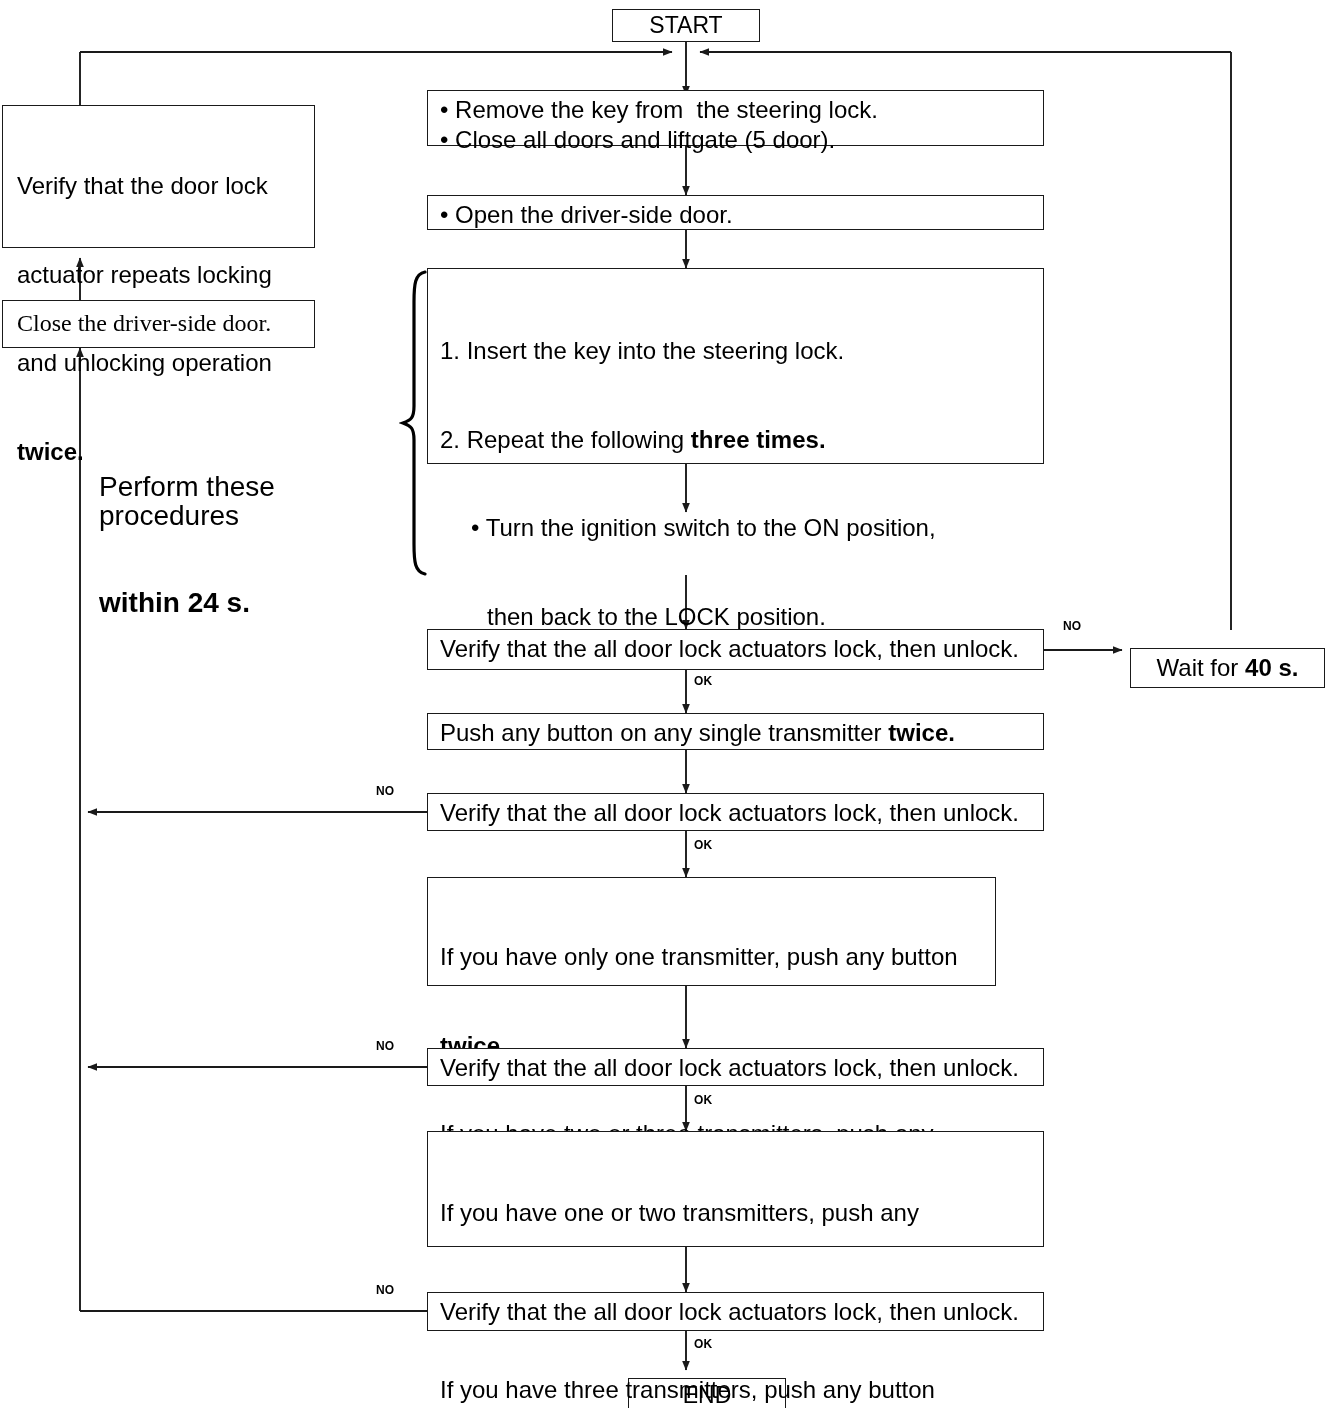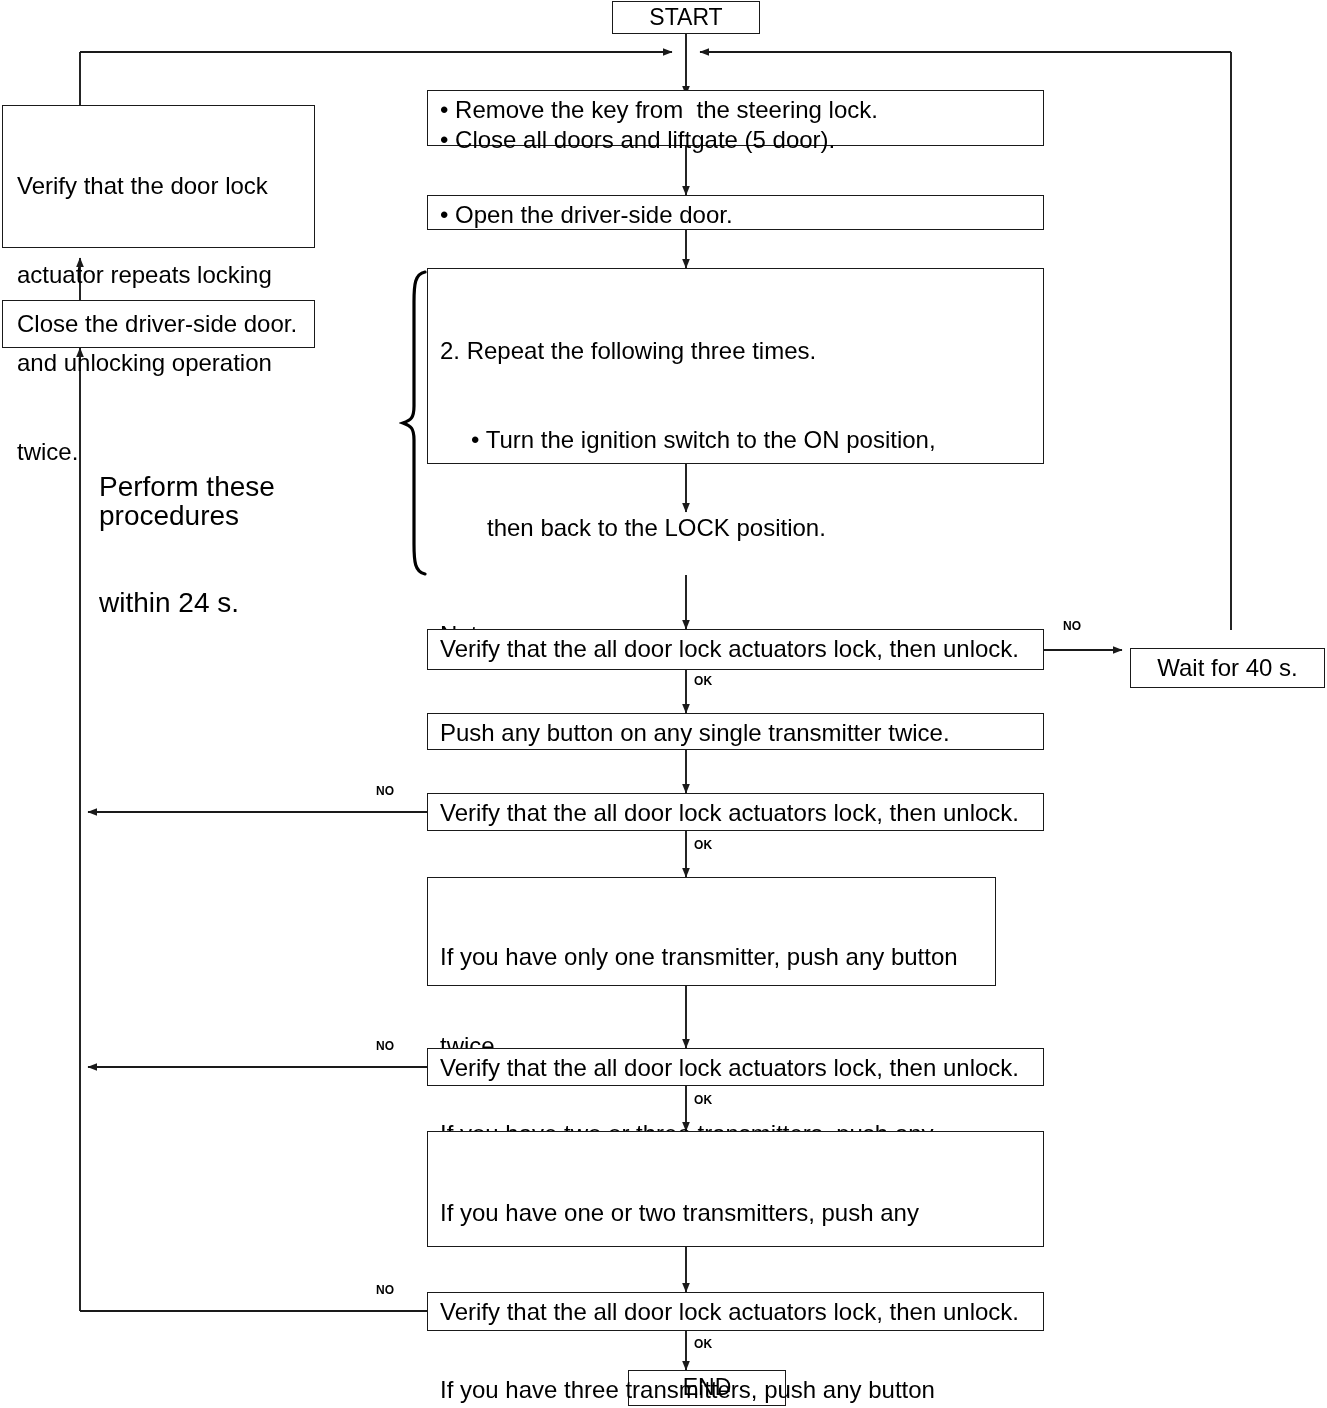--- a/index.html
+++ b/index.html
@@ -20,41 +20,41 @@
     border:1.6px solid #1a1a1a;
     background:#ffffff;
     font-size:24px;
     line-height:29.5px;
     color:#000;
   }
   .node .body{padding:4px 10px 4px 12px;white-space:pre-wrap;}
   .term{
     text-align:center;
     font-size:23px;
-    display:flex;align-items:center;justify-content:center;
+    display:flex;align-items:center;justify-content:center;margin-top:8px;
   }
   .center-txt{text-align:center;display:flex;align-items:center;justify-content:center;margin-top:18px;}
 
   .lbl{
     position:absolute;
     font-size:12px;
     font-weight:bold;
     color:#000;
     letter-spacing:0.2px;
     white-space:nowrap;
   }
   .plain-label{
     position:absolute;
     font-size:28px;
     line-height:29px;
     color:#000;
     white-space:pre-wrap;
     text-align:left;
   }
-  b{font-weight:normal;}
+  b{font-weight:bold;}
   .brace{
     position:absolute;
     color:#000;
     font-family:"DejaVu Serif",serif;
     line-height:1;
   }
 </style>
 </head>
 <body>
 
@@ -128,20 +128,21 @@
     <div class="body">• Remove the key from  the steering lock.
 • Close all doors and liftgate (5 door).</div>
   </div>
 
   <div class="node" style="left:427px;top:195px;width:617px;height:35px;">
     <div class="body">• Open the driver-side door.</div>
   </div>
 
   <div class="node" style="left:427px;top:268px;width:617px;height:196px;">
     <div class="body" style="padding-top:8px;">
+      <div>1. Insert the key into the steering lock.</div>
       <div><span>2. Repeat the following </span><b>three times.</b></div>
       <div style="padding-left:31px;">• Turn the ignition switch to the ON position,</div>
       <div style="padding-left:47px;">then back to the LOCK position.</div>
       <div style="margin-top:18px;">Note</div>
       <div style="padding-left:8px;">• Do not remove the key from the steering lock.</div>
     </div>
   </div>
 
 
   <div class="node" style="left:427px;top:629px;width:617px;height:41px;">
@@ -189,21 +190,21 @@
   <div class="node" style="left:2px;top:105px;width:313px;height:143px;">
     <div class="body" style="padding-top:6px;padding-left:14px;">
       <div>Verify that the door lock</div>
       <div>actuator repeats locking</div>
       <div>and unlocking operation</div>
       <div><b>twice.</b></div>
     </div>
   </div>
 
   <div class="node" style="left:2px;top:300px;width:313px;height:48px;">
-    <div class="body" style="padding-top:8px;padding-left:14px;">Close the driver-side door.</div>
+    <div class="body" style="padding-top:8px;padding-left:14px;font-family:Liberation Serif, serif;">Close the driver-side door.</div>
   </div>
 
   <div class="plain-label" style="left:99px;top:414px;width:300px;">
     <div>Perform these procedures</div>
     <div><b>within 24 s.</b></div>
   </div>
 
   <svg class="brace" style="left:399px;top:268px;" width="30" height="310" viewBox="0 0 30 310" xmlns="http://www.w3.org/2000/svg">
     <path d="M26,4 C16,6 15,16 15,34 L15,138 C15,150 12,152 4,155 C12,158 15,160 15,172 L15,276 C15,294 16,304 26,306" fill="none" stroke="#000" stroke-width="3.2" stroke-linecap="round"></path>
   </svg>

